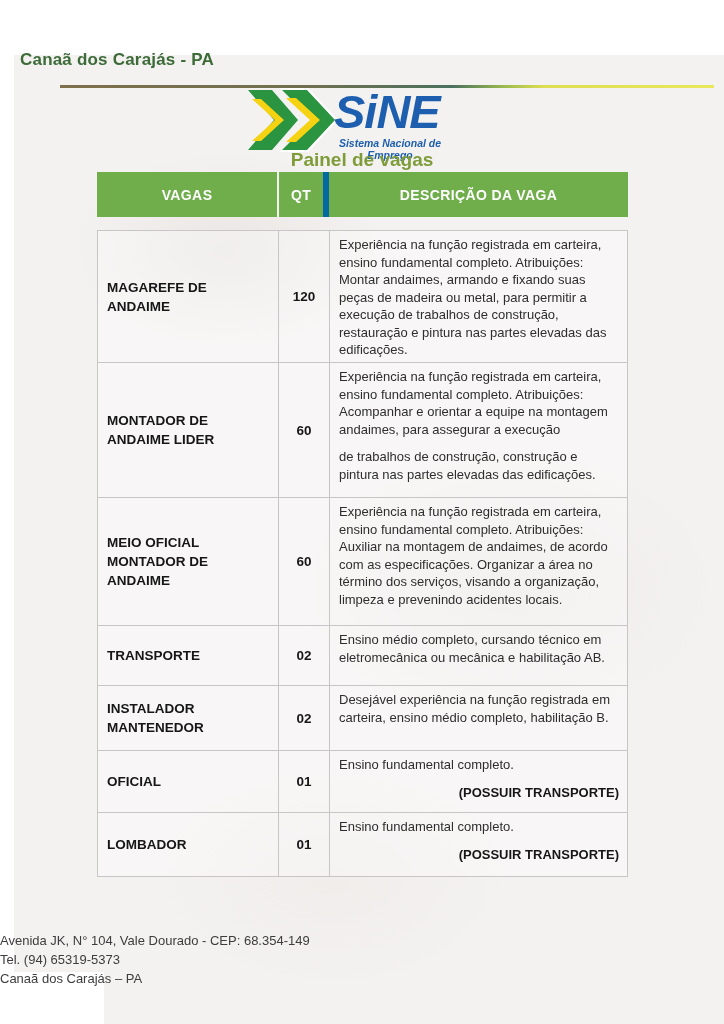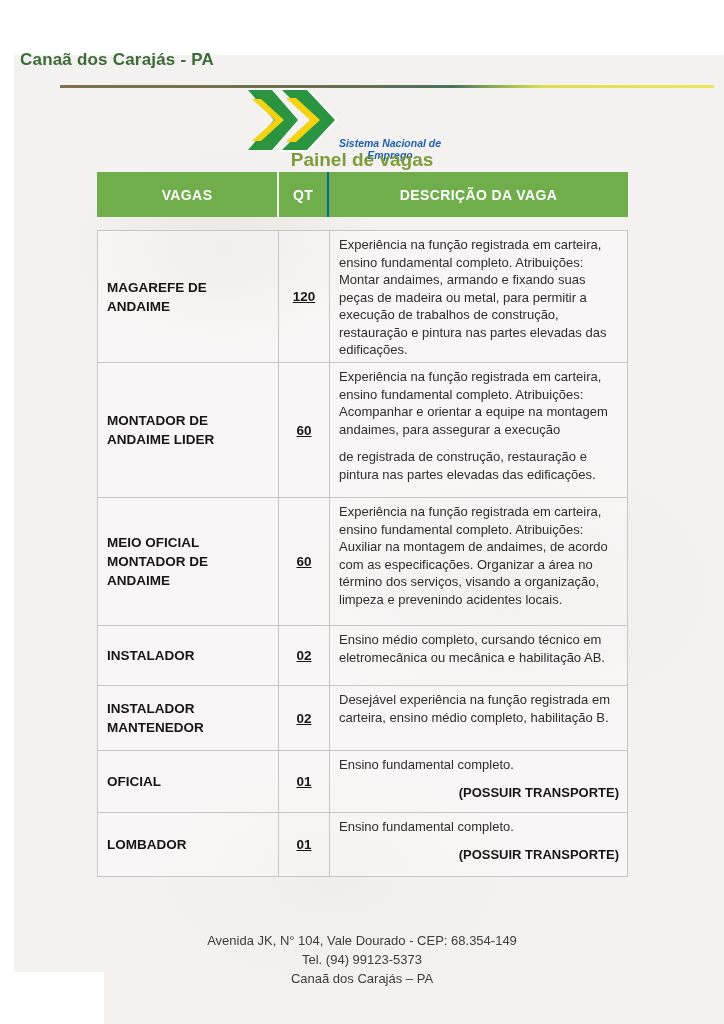--- a/index.html
+++ b/index.html
@@ -58,21 +58,21 @@
   }
 
   
   .thead {
     position:absolute; left:97px; top:172px; width:531px; height:45px;
     background:var(--table-header-green,#6fae4b);
     display:flex; color:#ffffff; font-weight:bold; font-size:14px; letter-spacing:.4px;
   }
   .thead .hcell { display:flex; align-items:center; justify-content:center; }
   .h-vaga { width:180px; }
-  .h-qt   { width:52px; border-left:2px solid #f2f2ef; border-right:2px solid #0369a1; }
+  .h-qt   { width:52px; border-left:2px solid #f2f2ef; border-right:6px solid #0369a1; }
   .h-desc { flex:1;border-radius:8px; }
 
   .tbody {
     position:absolute; left:97px; top:230px; width:531px;
     border:1px solid var(--border-gray,#c6c6c6); border-bottom:none;
     background:rgba(255,255,255,.35);
   }
   .t-row { display:flex; border-bottom:1px solid var(--border-gray,#c6c6c6); }
   .t-row:nth-child(1) { height:132px; }
   .t-row:nth-child(2) { height:135px; }
@@ -85,31 +85,31 @@
   .cell { overflow:hidden; }
   .c-vaga {
     width:180px; display:flex; align-items:center;
     padding:0 22px 0 9px;
     font-weight:bold; font-size:13.5px; line-height:19px; color:#161616;
   }
   .c-qt {
     width:52px; border-left:1px solid var(--border-gray,#c6c6c6);
     border-right:1px solid var(--border-gray,#c6c6c6);
     display:flex; align-items:center; justify-content:center;
-    font-weight:bold; font-size:13.5px; color:#161616;text-decoration:underline;
+    font-weight:bold; font-size:13.5px; color:#161616;
   }
   .c-desc { flex:1; padding:5px 8px 0 9px; font-size:13px; line-height:17.5px; color:#2e2e2e; }
   .desc-p { margin:0 0 10px 0; }
   .desc-p:last-child { margin-bottom:0; }
   .desc-bold { font-weight:bold; color:#161616;text-align:right; }
 
   
   .footer {
     position:absolute; top:931px; left:0; width:100%;
-    text-align:center; font-size:13px; line-height:19px; color:#3d3d3d;
+    text-align:left; font-size:13px; line-height:19px; color:#3d3d3d;
   }
 </style>
 </head>
 <body>
 
 <div class="page">
   <div class="wash"></div>
   <div class="wash-corner"></div>
 
   <div class="content">
@@ -134,20 +134,21 @@
         <path d="M6,11 L15,11 L38,32 L15,53 L6,53 L29,32 Z" fill="#f5d312"></path>
         <circle cx="11" cy="32" r="10" fill="#1e3c8c" clip-path="url(#chevA)"></circle>
       </g>
       <g>
         <path d="M34,0 L62,0 L92,32 L62,64 L34,64 L64,32 Z" fill="#ffffff"></path>
         <path d="M36,2 L61,2 L89,32 L61,62 L36,62 L66,32 Z" fill="#2a9440"></path>
         <path d="M40,10 L50,10 L74,32 L50,54 L40,54 L64,32 Z" fill="#f5d312"></path>
         <circle cx="46" cy="32" r="11" fill="#1e3c8c" clip-path="url(#chevB)"></circle>
       </g>
     </svg>
+    <div class="logo-name">SiNE</div>
     <div class="logo-sub">Sistema Nacional de Emprego</div>
 
     <div class="page-title">Painel de vagas</div>
 
     <div class="thead">
       <div class="hcell h-vaga">VAGAS</div>
       <div class="hcell h-qt">QT</div>
       <div class="hcell h-desc">DESCRIÇÃO DA VAGA</div>
     </div>
 
@@ -166,39 +167,39 @@
 
       <div class="t-row">
         <div class="cell c-vaga">
           <span>MONTADOR DE ANDAIME LIDER</span>
         </div>
         <div class="cell c-qt">
           <span>60</span>
         </div>
         <div class="cell c-desc">
             <p class="desc-p">Experiência na função registrada em carteira, ensino fundamental completo. Atribuições: Acompanhar e orientar a equipe na montagem andaimes, para assegurar a execução</p>
-            <p class="desc-p">de registrada de construção, restauração e pintura nas partes elevadas das edificações.</p>
+            <p class="desc-p">de trabalhos de construção, construção e pintura nas partes elevadas das edificações.</p>
           </div>
       </div>
 
       <div class="t-row">
         <div class="cell c-vaga">
           <span>MEIO OFICIAL MONTADOR DE ANDAIME</span>
         </div>
         <div class="cell c-qt">
           <span>60</span>
         </div>
         <div class="cell c-desc">
             <p class="desc-p">Experiência na função registrada em carteira, ensino fundamental completo. Atribuições: Auxiliar na montagem de andaimes, de acordo com as especificações. Organizar a área no término dos serviços, visando a organização, limpeza e prevenindo acidentes locais.</p>
           </div>
       </div>
 
       <div class="t-row">
         <div class="cell c-vaga">
-          <span>INSTALADOR</span>
+          <span>TRANSPORTE</span>
         </div>
         <div class="cell c-qt">
           <span>02</span>
         </div>
         <div class="cell c-desc">
             <p class="desc-p">Ensino médio completo, cursando técnico em eletromecânica ou mecânica e habilitação AB.</p>
           </div>
       </div>
 
       <div class="t-row">
@@ -235,18 +236,18 @@
         </div>
         <div class="cell c-desc">
             <p class="desc-p">Ensino fundamental completo.</p>
             <p class="desc-p desc-bold">(POSSUIR TRANSPORTE)</p>
           </div>
       </div>
     </div>
 
     <div class="footer">
       <div>Avenida JK, N° 104, Vale Dourado - CEP: 68.354-149</div>
-      <div>Tel. (94) 99123-5373</div>
+      <div>Tel. (94) 65319-5373</div>
       <div>Canaã dos Carajás – PA</div>
     </div>
 
   </div>
 </div>
 
 </body></html>

